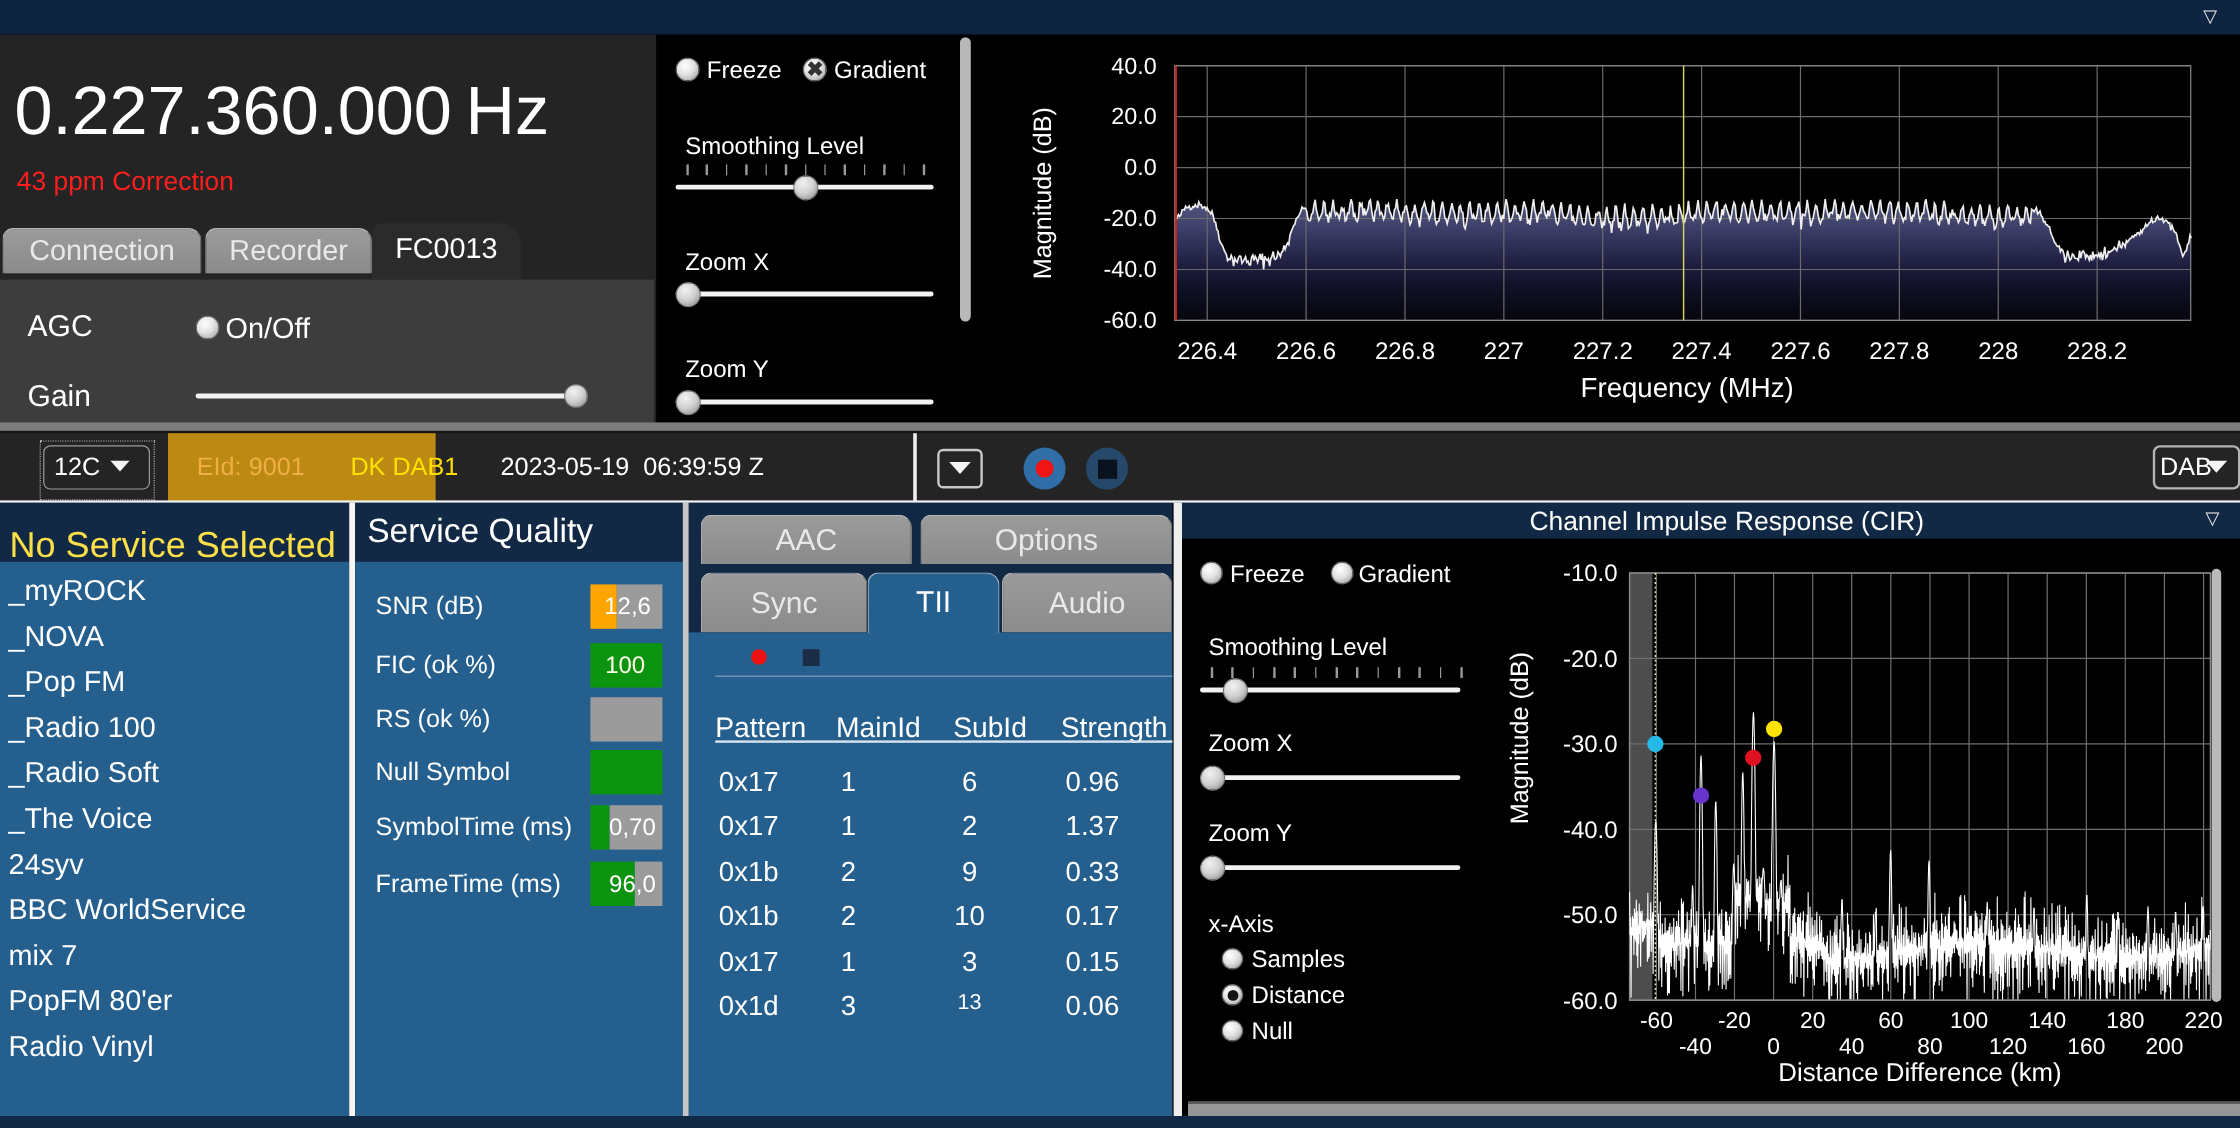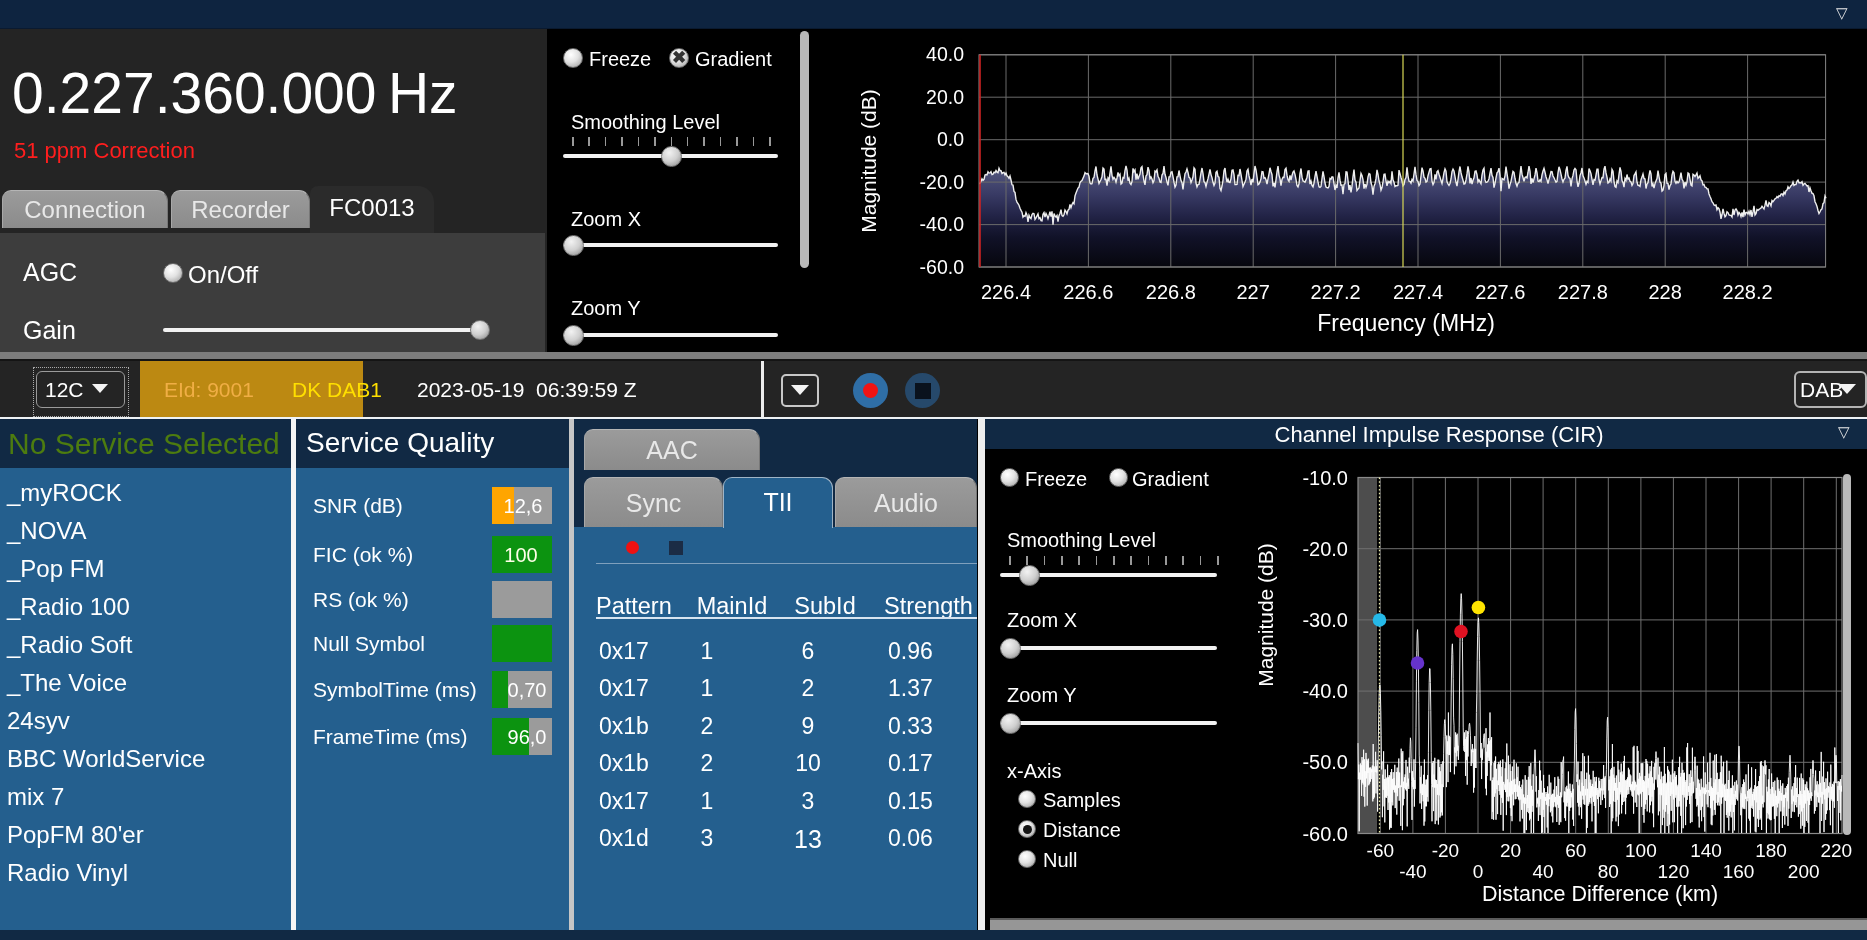--- a/index.html
+++ b/index.html
@@ -9,21 +9,21 @@
 .track{position:absolute;background:#f2f2f2;border-radius:2px}
 .lbl{position:absolute;color:#fff;white-space:nowrap}
 .tri-dn{position:absolute;width:0;height:0;border-left:9px solid transparent;border-right:9px solid transparent;border-top:10px solid #f4f4f4}
 .graytab{position:absolute;background:linear-gradient(#9b9b9b,#8b8b8b);border-radius:9px 11px 0 0;color:#e8e8e8;text-align:center;border-top:1px solid #b5b5b5;border-left:1px solid #a8a8a8;border-right:1px solid #777}
 </style></head><body>
 <div id="app">
     <div class="abs" style="left:0;top:0;width:1867px;height:29px;background:#0e2440;border-bottom:1px solid #0a1a30"></div>
     <div class="lbl" style="left:1836px;top:4px;font-size:15px;color:#e8e8e8">▽</div>
     <div class="abs" style="left:0;top:29px;width:547px;height:324px;background:#242424"></div>
     <div class="lbl" style="left:12px;top:60px;font-size:57px;color:#ffffff">0.227.360.000 Hz</div>
-    <div class="lbl" style="left:14px;top:138px;font-size:22px;color:#ff1e1e">51 ppm Correction</div>
+    <div class="lbl" style="left:14px;top:138px;font-size:22px;color:#ff1e1e">43 ppm Correction</div>
     <div class="graytab" style="left:2px;top:190px;width:166px;height:38px;line-height:38px;font-size:24px">Connection</div>
     <div class="graytab" style="left:171px;top:190px;width:139px;height:38px;line-height:38px;font-size:24px">Recorder</div>
     <div class="abs" style="left:310px;top:186px;width:124px;height:47px;background:#2b2b2b;border-radius:8px 16px 0 0;color:#fff;text-align:center;line-height:44px;font-size:24px">FC0013</div>
     <div class="abs" style="left:0;top:233px;width:545px;height:120px;background:#3d3d3d"></div>
     <div class="lbl" style="left:23px;top:258px;font-size:25px">AGC</div>
     <div class="radio" style="left:163px;top:263px;width:20px;height:20px"></div>
     <div class="lbl" style="left:188px;top:261px;font-size:24px">On/Off</div>
     <div class="lbl" style="left:23px;top:316px;font-size:25px">Gain</div>
     <div class="track" style="left:163px;top:328px;width:318px;height:3.5px"></div>
     <div class="thumb" style="left:470px;top:320px;width:20px;height:20px"></div>
@@ -122,21 +122,21 @@
     <div class="tri-dn" style="left:791px;top:385px"></div>
     <div class="abs" style="left:853px;top:373px;width:35px;height:35px;border-radius:50%;background:#2f6ea6"></div>
     <div class="abs" style="left:863px;top:383px;width:15px;height:15px;border-radius:50%;background:#f11414"></div>
     <div class="abs" style="left:905px;top:373px;width:35px;height:35px;border-radius:50%;background:#26496b"></div>
     <div class="abs" style="left:914.5px;top:382.5px;width:16px;height:16px;background:#0a121d"></div>
     <div class="abs" style="left:1794px;top:371px;width:73px;height:37px;border:2px solid #b4b4b4;border-radius:6px"></div>
     <div class="lbl" style="left:1800px;top:378px;font-size:21px">DAB</div>
     <div class="tri-dn" style="left:1838px;top:384px"></div>
     <div class="abs" style="left:0;top:417px;width:1867px;height:2px;background:#eef2f5"></div>
     <div class="abs" style="left:0;top:419px;width:291px;height:49px;background:#112944"></div>
-    <div class="lbl" style="left:8px;top:427px;font-size:30px;color:#4d7c0f">No Service Selected</div>
+    <div class="lbl" style="left:8px;top:438px;font-size:30px;color:#fde047">No Service Selected</div>
     <div class="abs" style="left:0;top:468px;width:291px;height:462px;background:#245F8E"></div>
     <div class="lbl" style="left:7px;top:474px;height:38px;line-height:38px;font-size:24px">_myROCK</div>
     <div class="lbl" style="left:7px;top:512px;height:38px;line-height:38px;font-size:24px">_NOVA</div>
     <div class="lbl" style="left:7px;top:550px;height:38px;line-height:38px;font-size:24px">_Pop FM</div>
     <div class="lbl" style="left:7px;top:588px;height:38px;line-height:38px;font-size:24px">_Radio 100</div>
     <div class="lbl" style="left:7px;top:626px;height:38px;line-height:38px;font-size:24px">_Radio Soft</div>
     <div class="lbl" style="left:7px;top:664px;height:38px;line-height:38px;font-size:24px">_The Voice</div>
     <div class="lbl" style="left:7px;top:702px;height:38px;line-height:38px;font-size:24px">24syv</div>
     <div class="lbl" style="left:7px;top:740px;height:38px;line-height:38px;font-size:24px">BBC WorldService</div>
     <div class="lbl" style="left:7px;top:778px;height:38px;line-height:38px;font-size:24px">mix 7</div>
@@ -162,20 +162,21 @@
     <div class="abs" style="left:508.0px;top:671.0px;width:44px;height:37px;background:#9b9b9b"></div>
     <div class="lbl" style="left:527px;top:679.0px;font-size:20px;color:#fff;transform:translateX(-50%)">0,70</div>
     <div class="lbl" style="left:313px;top:724.5px;font-size:21px">FrameTime (ms)</div>
     <div class="abs" style="left:492.0px;top:717.5px;width:37px;height:37px;background:#0c9310"></div>
     <div class="abs" style="left:529.0px;top:717.5px;width:23px;height:37px;background:#9b9b9b"></div>
     <div class="lbl" style="left:527px;top:725.5px;font-size:20px;color:#fff;transform:translateX(-50%)">96,0</div>
     <div class="abs" style="left:569px;top:419px;width:5px;height:511px;background:#c6c6c6"></div>
     <div class="abs" style="left:574px;top:419px;width:403px;height:109px;background:#112944"></div>
     <div class="abs" style="left:574px;top:527px;width:403px;height:403px;background:#245F8E"></div>
     <div class="graytab" style="left:584px;top:429px;width:176px;height:41px;line-height:41px;font-size:25px">AAC</div>
+    <div class="graytab" style="left:767px;top:429px;width:210px;height:41px;line-height:41px;font-size:25px">Options</div>
     <div class="graytab" style="left:584px;top:477px;width:139px;height:50px;line-height:50px;font-size:25px">Sync</div>
     <div class="abs" style="left:723px;top:477px;width:110px;height:51px;background:#245F8E;border-radius:9px 11px 0 0;border:1px solid #9fb4c6;border-bottom:none;color:#fff;text-align:center;line-height:48px;font-size:25px">TII</div>
     <div class="graytab" style="left:835px;top:477px;width:142px;height:50px;line-height:50px;font-size:25px">Audio</div>
     <div class="abs" style="left:626px;top:541px;width:13px;height:13px;border-radius:50%;background:#ee1111"></div>
     <div class="abs" style="left:669px;top:541px;width:14px;height:14px;background:#1b2c45"></div>
     <div class="abs" style="left:596px;top:563px;width:381px;height:1px;background:#7fa0bd"></div>
     <div class="lbl" style="left:596px;top:593px;font-size:23.5px">Pattern</div>
     <div class="lbl" style="left:732px;top:593px;font-size:23.5px;transform:translateX(-50%)">MainId</div>
     <div class="lbl" style="left:825px;top:593px;font-size:23.5px;transform:translateX(-50%)">SubId</div>
     <div class="lbl" style="left:884px;top:593px;font-size:23.5px">Strength</div>
@@ -195,21 +196,21 @@
     <div class="lbl" style="left:599px;top:750px;font-size:23px">0x1b</div>
     <div class="lbl" style="left:707px;top:750px;font-size:23px;transform:translateX(-50%)">2</div>
     <div class="lbl" style="left:808px;top:750px;font-size:23px;transform:translateX(-50%)">10</div>
     <div class="lbl" style="left:888px;top:750px;font-size:23px">0.17</div>
     <div class="lbl" style="left:599px;top:788px;font-size:23px">0x17</div>
     <div class="lbl" style="left:707px;top:788px;font-size:23px;transform:translateX(-50%)">1</div>
     <div class="lbl" style="left:808px;top:788px;font-size:23px;transform:translateX(-50%)">3</div>
     <div class="lbl" style="left:888px;top:788px;font-size:23px">0.15</div>
     <div class="lbl" style="left:599px;top:825px;font-size:23px">0x1d</div>
     <div class="lbl" style="left:707px;top:825px;font-size:23px;transform:translateX(-50%)">3</div>
-    <div class="lbl" style="left:808px;top:825px;font-size:25px;transform:translateX(-50%)">13</div>
+    <div class="lbl" style="left:808px;top:825px;font-size:18px;transform:translateX(-50%)">13</div>
     <div class="lbl" style="left:888px;top:825px;font-size:23px">0.06</div>
     <div class="abs" style="left:978px;top:419px;width:7px;height:511px;background:#eee"></div>
     <div class="abs" style="left:985px;top:419px;width:882px;height:30px;background:#112944"></div>
     <div class="lbl" style="left:985px;top:422px;width:882px;text-align:center;font-size:22px;padding-left:26px">Channel Impulse Response (CIR)</div>
     <div class="lbl" style="left:1838px;top:423px;font-size:15px;color:#e8e8e8">▽</div>
     <div class="abs" style="left:985px;top:449px;width:882px;height:481px;background:#000"></div>
     <div class="radio" style="left:1000px;top:468px;width:19px;height:19px"></div>
     <div class="lbl" style="left:1025px;top:468px;font-size:20px">Freeze</div>
     <div class="radio" style="left:1109px;top:468px;width:19px;height:19px"></div>
     <div class="lbl" style="left:1132px;top:468px;font-size:20px">Gradient</div>

